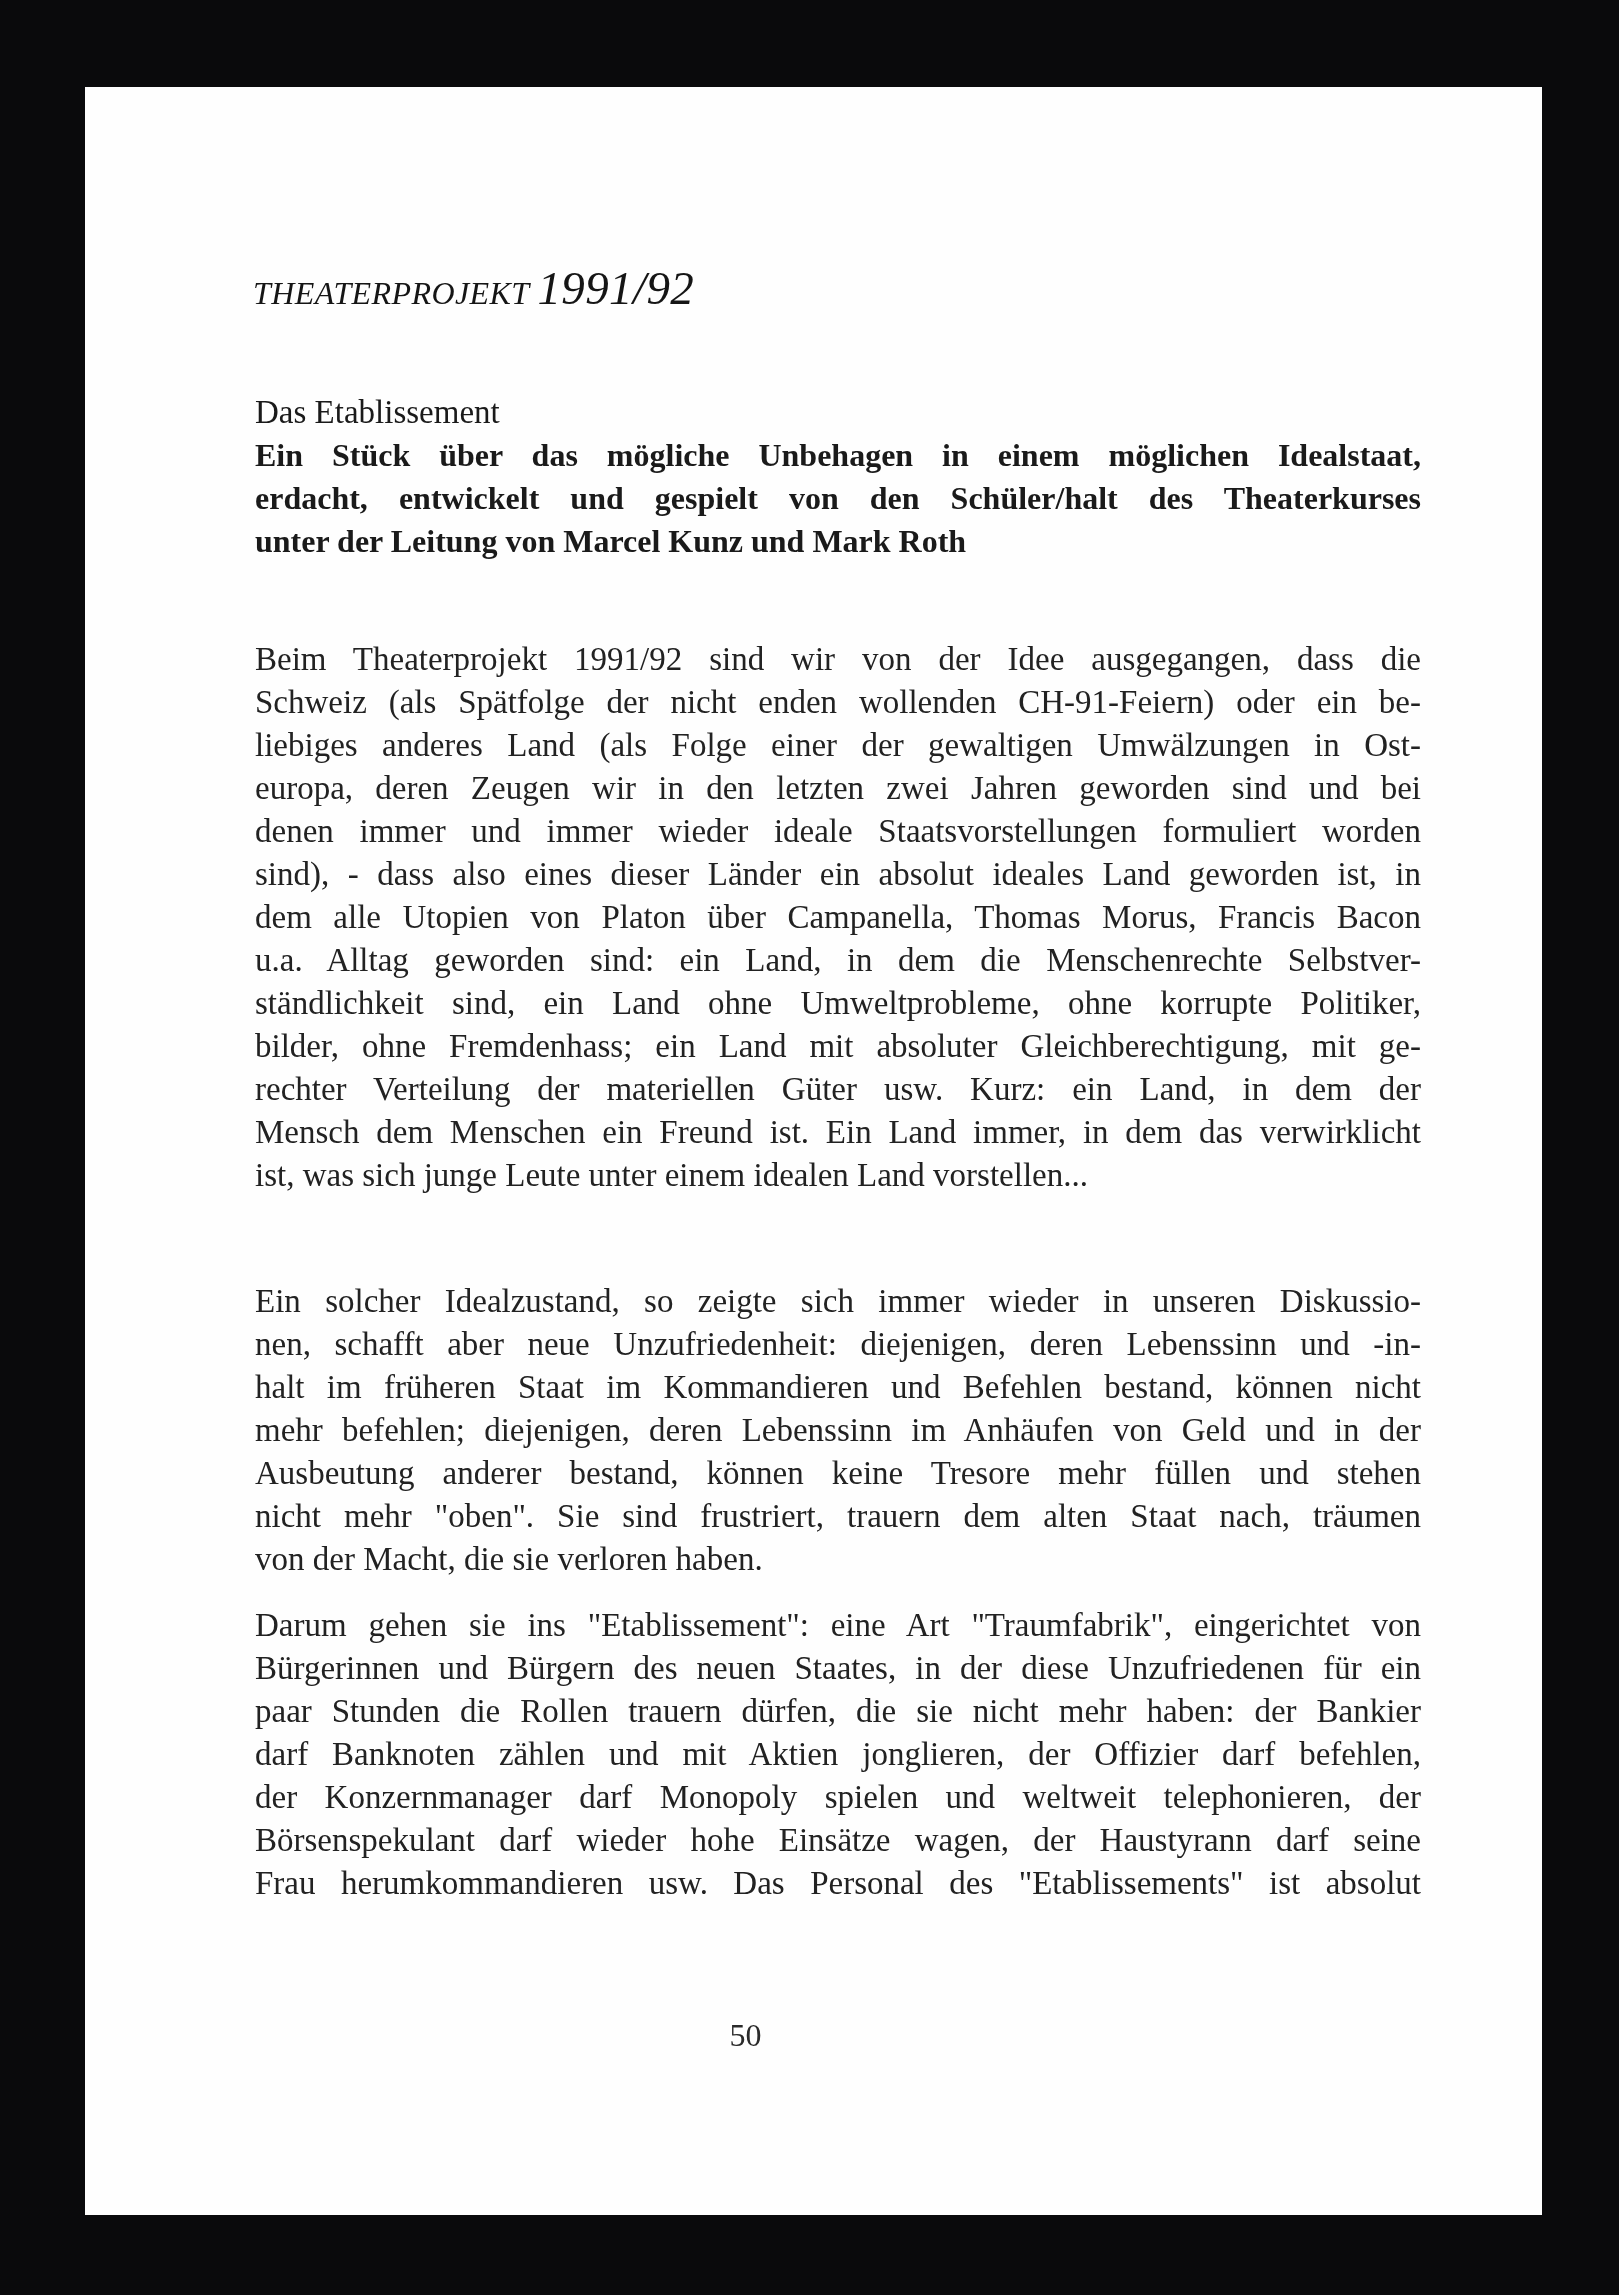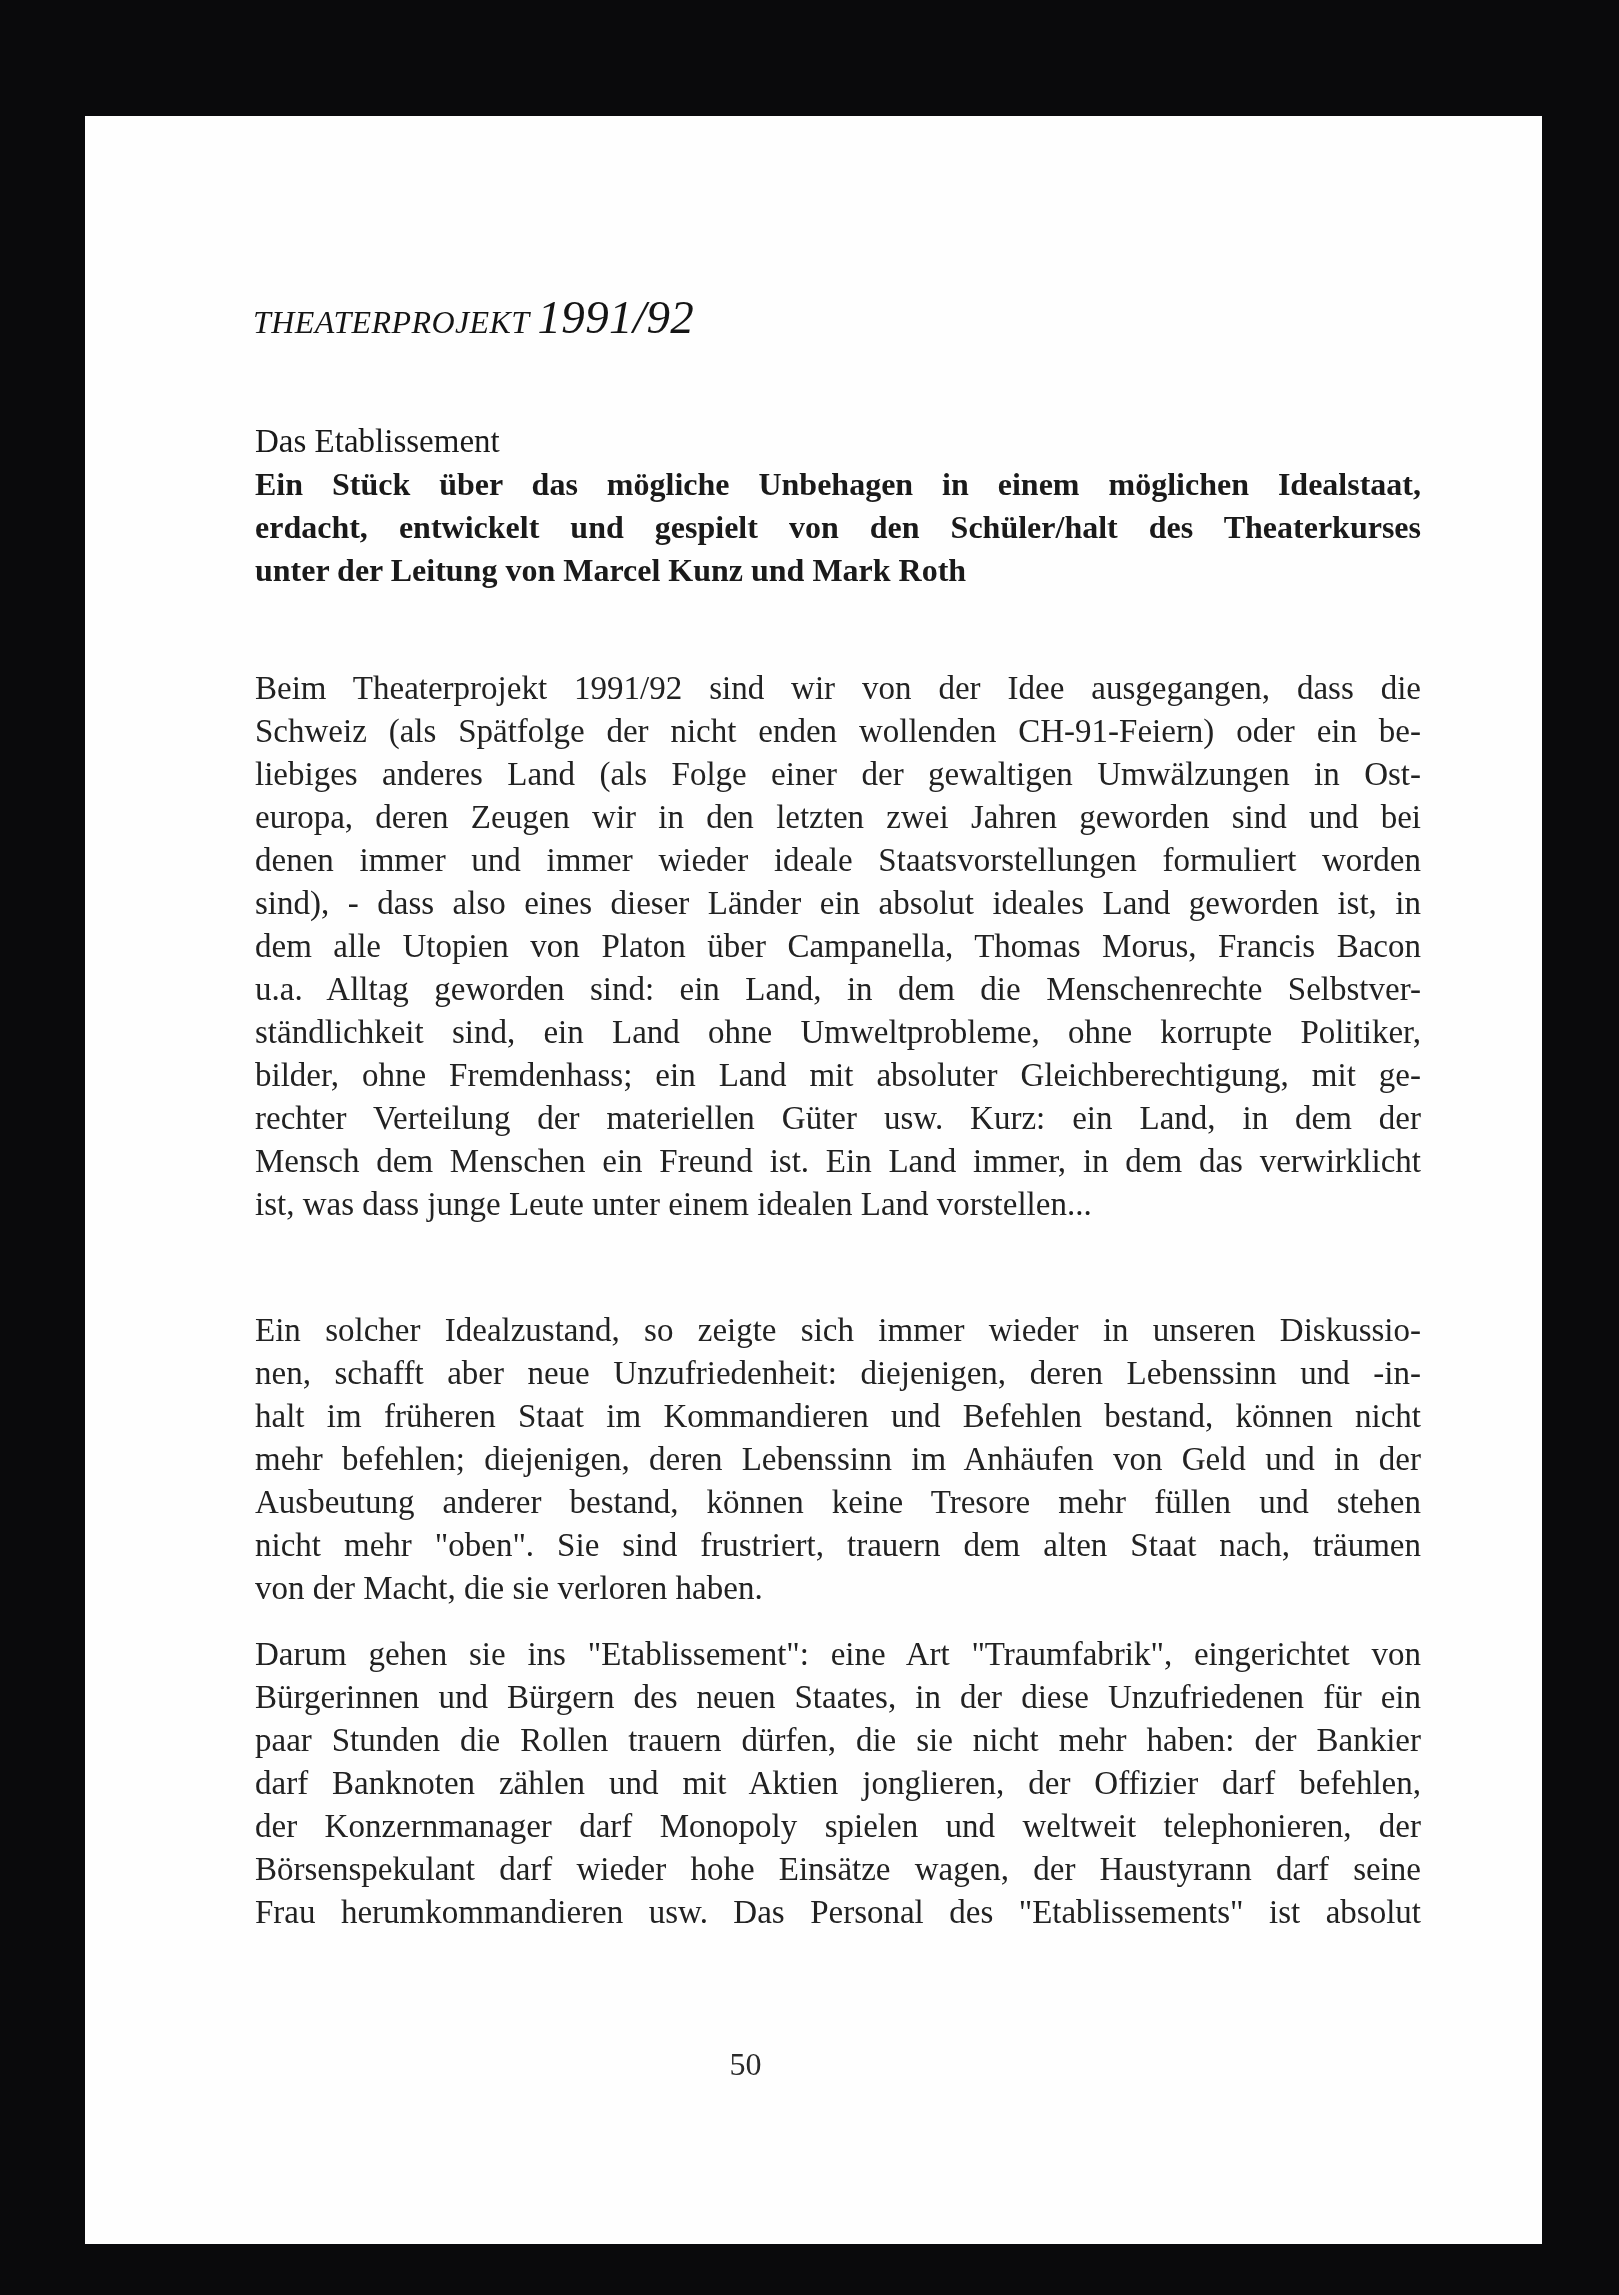--- a/index.html
+++ b/index.html
@@ -15,21 +15,20 @@
     font-family: "Liberation Serif", "DejaVu Serif", serif;
     color: #1a1a1a;
   }
   .page {
     position: absolute;
     left: 85px;
     top: 87px;
     width: 1457px;
     height: 2128px;
     background: #fefefe;
-    margin-top: 29px;
   }
   .title {
     position: absolute;
     left: 168px;
     top: 174px;
     font-style: italic;
     font-size: 32px;
     letter-spacing: 0.4px;
     white-space: nowrap;
     color: #151515;
@@ -96,21 +95,21 @@
     <span class="line">liebiges anderes Land (als Folge einer der gewaltigen Umwälzungen in Ost-</span>
     <span class="line">europa, deren Zeugen wir in den letzten zwei Jahren geworden sind und bei</span>
     <span class="line">denen immer und immer wieder ideale Staatsvorstellungen formuliert worden</span>
     <span class="line">sind), - dass also eines dieser Länder ein absolut ideales Land geworden ist, in</span>
     <span class="line">dem alle Utopien von Platon über Campanella, Thomas Morus, Francis Bacon</span>
     <span class="line">u.a. Alltag geworden sind: ein Land, in dem die Menschenrechte Selbstver-</span>
     <span class="line">ständlichkeit sind, ein Land ohne Umweltprobleme, ohne korrupte Politiker,</span>
     <span class="line">bilder, ohne Fremdenhass; ein Land mit absoluter Gleichberechtigung, mit ge-</span>
     <span class="line">rechter Verteilung der materiellen Güter usw. Kurz: ein Land, in dem der</span>
     <span class="line">Mensch dem Menschen ein Freund ist. Ein Land immer, in dem das verwirklicht</span>
-    <span class="line last">ist, was dass junge Leute unter einem idealen Land vorstellen...</span>
+    <span class="line last">ist, was sich junge Leute unter einem idealen Land vorstellen...</span>
   </div>
 
   <div class="block p2">
     <span class="line">Ein solcher Idealzustand, so zeigte sich immer wieder in unseren Diskussio-</span>
     <span class="line">nen, schafft aber neue Unzufriedenheit: diejenigen, deren Lebenssinn und -in-</span>
     <span class="line">halt im früheren Staat im Kommandieren und Befehlen bestand, können nicht</span>
     <span class="line">mehr befehlen; diejenigen, deren Lebenssinn im Anhäufen von Geld und in der</span>
     <span class="line">Ausbeutung anderer bestand, können keine Tresore mehr füllen und stehen</span>
     <span class="line">nicht mehr "oben". Sie sind frustriert, trauern dem alten Staat nach, träumen</span>
     <span class="line last">von der Macht, die sie verloren haben.</span>

